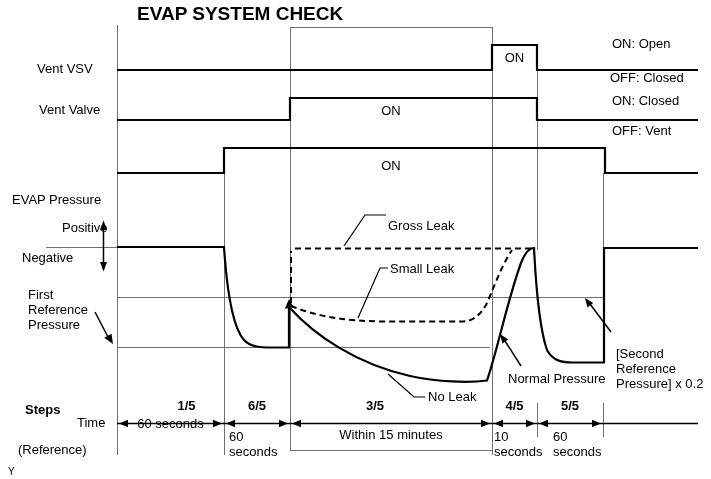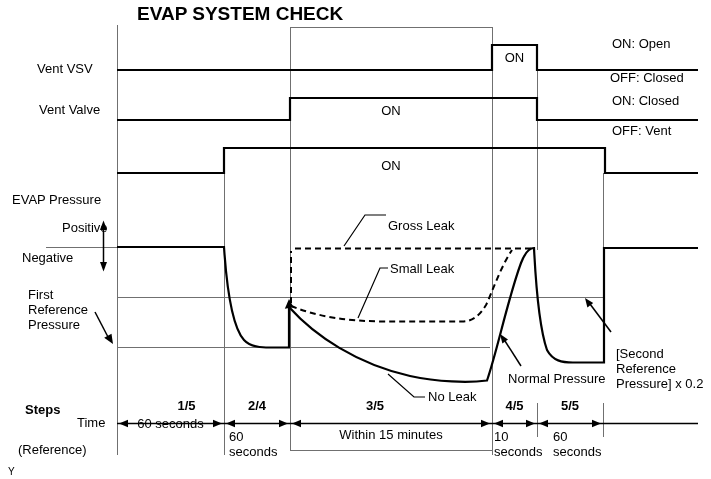--- a/index.html
+++ b/index.html
@@ -113,21 +113,21 @@
   <div class="t" style="left:388px;top:206px;margin-top:12px;">Gross Leak</div>
   <div class="t" style="left:390px;top:261px;">Small Leak</div>
   <div class="t" style="left:428px;top:389px;">No Leak</div>
   <div class="t" style="left:508px;top:371px;">Normal Pressure</div>
 
   <div class="t b" style="left:25px;top:402px;">Steps</div>
   <div class="t" style="left:77px;top:415px;">Time</div>
   <div class="t" style="left:18px;top:442px;">(Reference)</div>
 
   <div class="t b c" style="left:117px;top:398px;width:107px;padding-left:16px;">1/5</div>
-  <div class="t b c" style="left:224px;top:398px;width:66px;">2/4</div>
+  <div class="t b c" style="left:224px;top:398px;width:66px;">6/5</div>
   <div class="t b c" style="left:274px;top:398px;width:202px;">3/5</div>
   <div class="t b c" style="left:492px;top:398px;width:45px;">4/5</div>
   <div class="t b c" style="left:537px;top:398px;width:66px;">5/5</div>
 
   <div class="t c" style="left:117px;top:416px;width:107px;">60 seconds</div>
   <div class="t" style="left:229px;top:429px;">60
 seconds</div>
   <div class="t c" style="left:290px;top:427px;width:202px;">Within 15 minutes</div>
   <div class="t" style="left:494px;top:429px;">10
 seconds</div>

